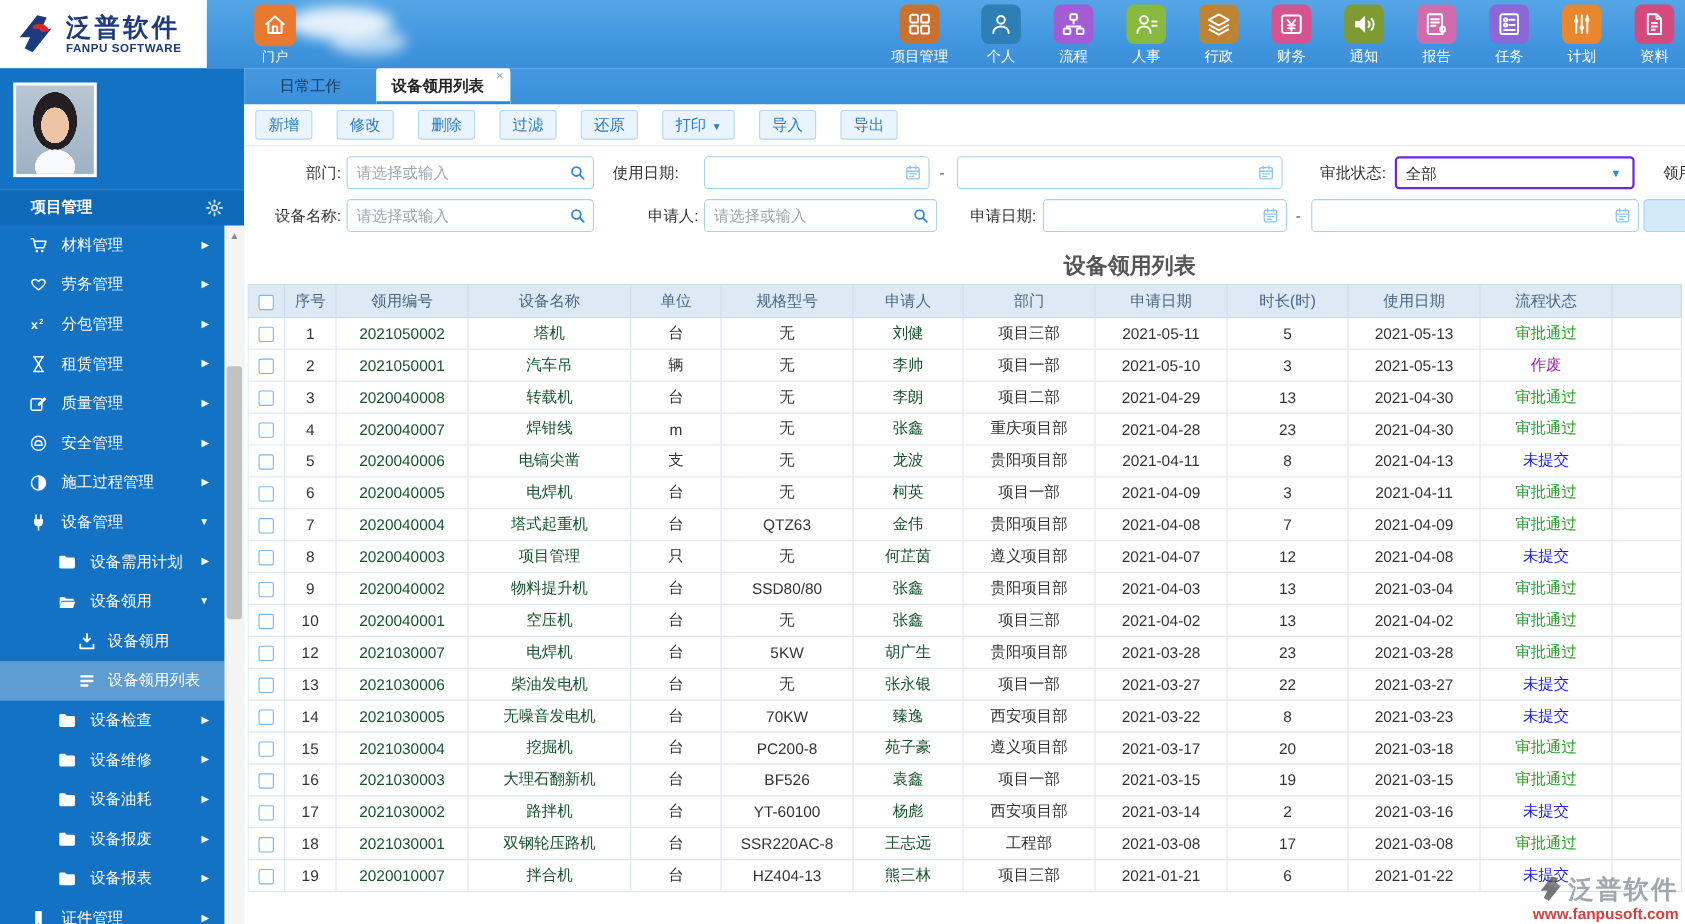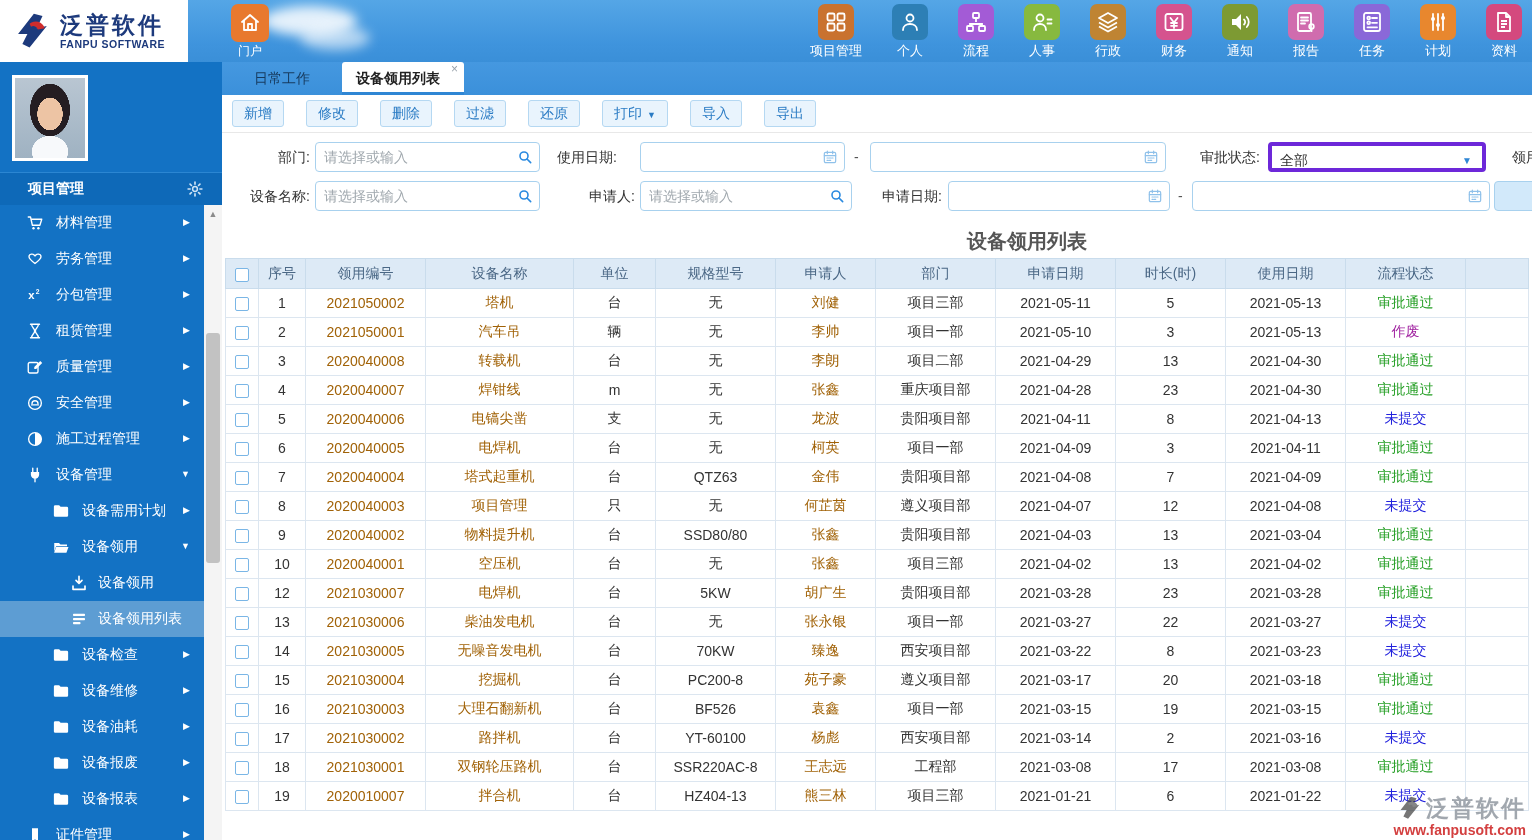--- a/index.html
+++ b/index.html
@@ -73,36 +73,36 @@
 
   .filter-area { position:relative; height:92px; font-size:14px; color:#333; }
   .f-label { position:absolute; height:30px; line-height:30px; text-align:right; white-space:nowrap; }
   .f-input { position:absolute; height:30px; border:1px solid #a8d1ee; border-radius:4px; background:#fff;
              font-size:14px; color:#444; padding:0 28px 0 8px; font-family:inherit; width:100%; }
   .f-wrap { position:absolute; height:30px; }
   .f-wrap input { width:100%; }
   .f-ico { position:absolute; right:7px; top:7px; width:16px; height:16px; pointer-events:none; }
   .f-ico.search { color:#2a8ae0; }
   .f-ico.cal { color:#8fc1ea; }
-  .f-select { position:absolute; height:30px; border:4px solid #6d28d9; border-radius:4px; background:#fff;
+  .f-select { position:absolute; height:30px; border:2px solid #6d28d9; border-radius:4px; background:#fff;
               line-height:28px; padding:0 8px; cursor:pointer; }
   .f-select .sel-caret { position:absolute; right:10px; top:0; line-height:30px; color:#2f86d4; font-size:10px; }
   .f-dash { position:absolute; height:30px; line-height:30px; color:#555; }
   .f-btn-cut { position:absolute; left:1272px; top:48px; width:56px; height:30px;
                background:#d2e9fa; border:1px solid #a8d1ee; border-radius:4px; cursor:pointer; }
   .f-label-cut { position:absolute; left:1290px; top:9px; width:60px; height:30px; line-height:30px; overflow:hidden; }
   ::placeholder { color:#a0a8ae; opacity:1; }
 
   .list-title { position:absolute; left:150px; top:133px; width:1310px; height:30px; text-align:center;
                 font-size:20px; font-weight:bold; color:#555; }
   .table-wrap { position:absolute; left:3px; top:163px; right:0; bottom:0; overflow:hidden; }
   table { border-collapse:collapse; table-layout:fixed; width:1304px; font-size:14px; }
   th { height:30px; background:#ddeaf6; color:#4a6785; font-weight:normal; border:1px solid #c9dcec; text-align:center; }
   td { height:29px; border:1px solid #dce6f0; text-align:center; color:#333; white-space:nowrap; overflow:hidden; }
-  .lnk { color:#a16207; cursor:pointer; }
+  .lnk { color:#14532d; cursor:pointer; }
   .cb { display:inline-block; width:14px; height:14px; border:1.5px solid #7ab6e6; border-radius:2px;
         background:#fff; vertical-align:middle; cursor:pointer; }
 
   .watermark { position:absolute; right:6px; bottom:2px; text-align:right; line-height:1.05; opacity:.92; }
   .wm-row { display:flex; align-items:center; justify-content:flex-end; }
   .wm-mark { width:30px; height:30px; margin-right:2px; }
   .wm-title { font-size:23px; font-weight:bold; color:#9aa0a8; letter-spacing:2px; }
   .wm-url { font-size:14px; color:#d03030; font-weight:bold; }
 </style>
 </head>

